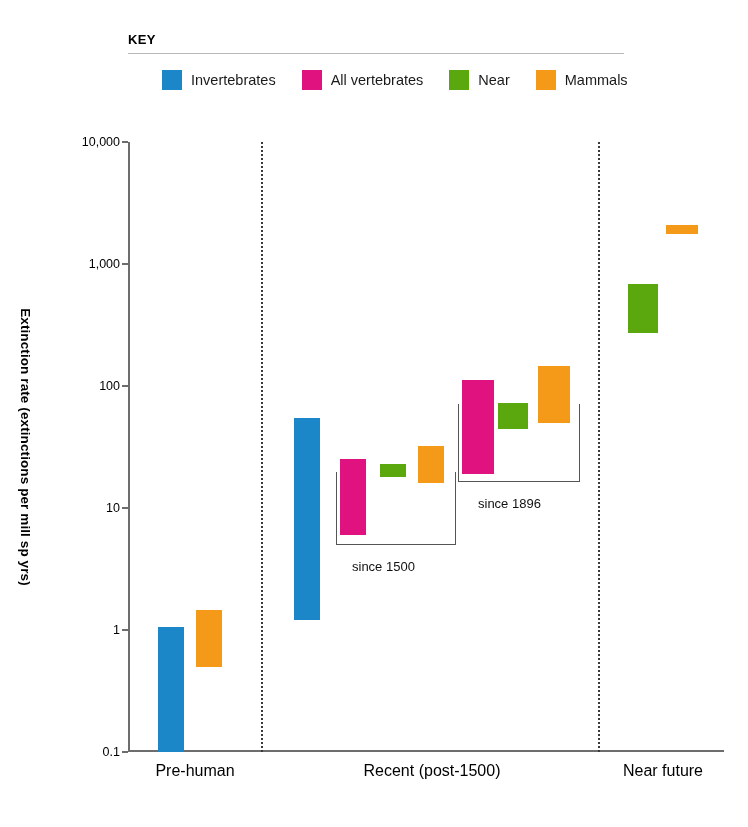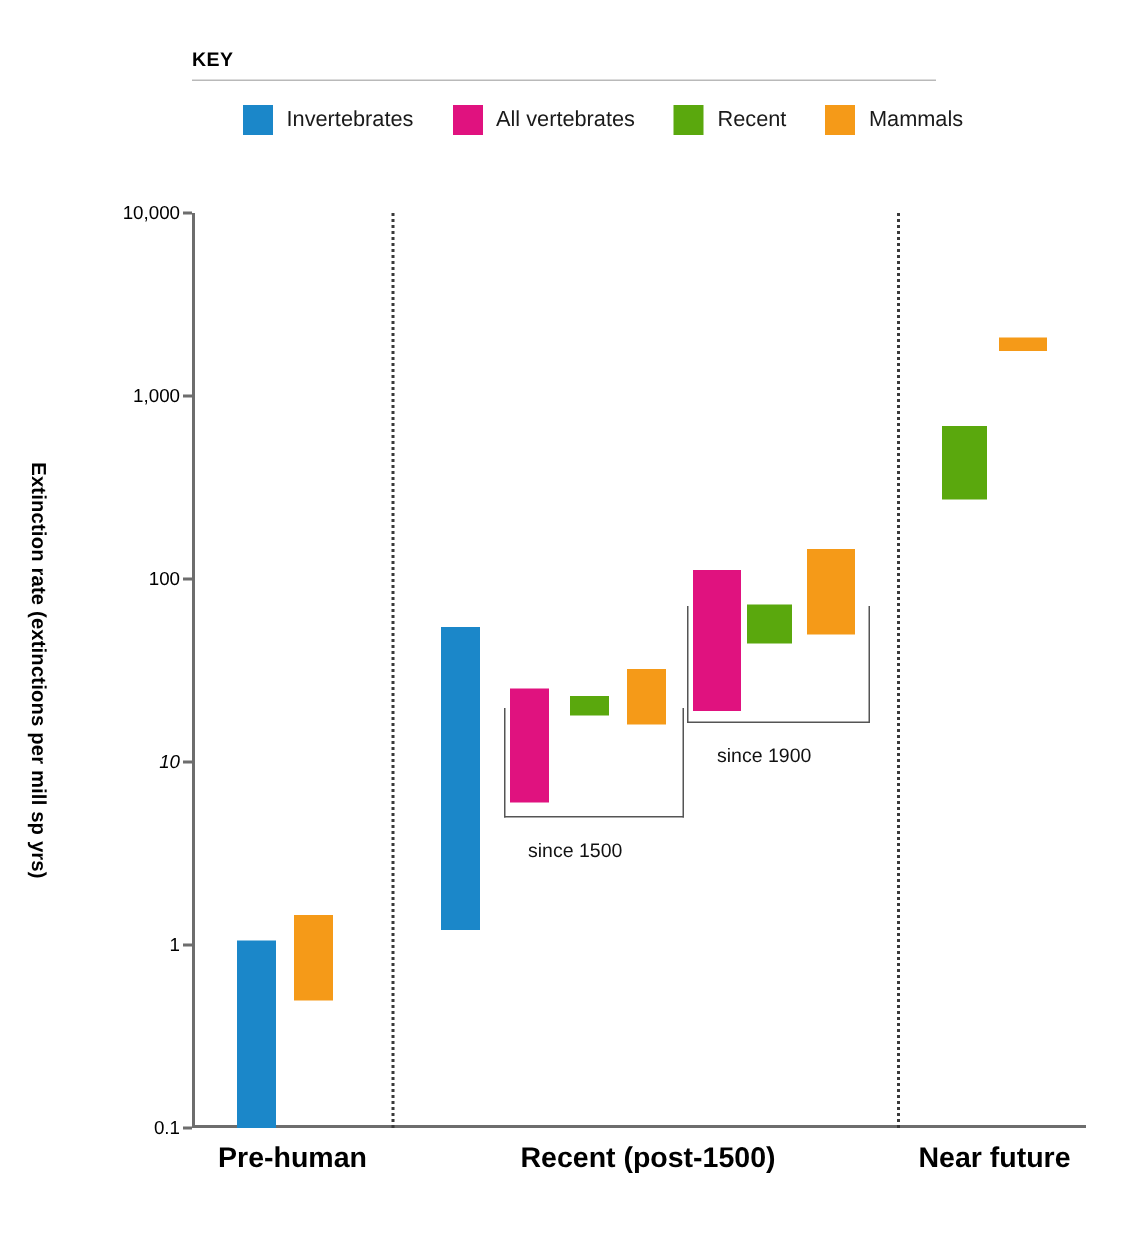--- a/index.html
+++ b/index.html
@@ -123,22 +123,22 @@
     width: 0;
     height: 610px;
     border-left: 2px dotted #3a3a3a;
   }
   .bar {
     position: absolute;
   }
   .group-label {
     position: absolute;
     top: 762px;
-    font-size: 19px;
-    font-weight: bold;
+    font-size: 16px;
+    font-weight: normal;
     text-align: center;
     color: #000;
   }
   .annot {
     position: absolute;
     font-size: 13px;
     color: #111;
     line-height: 1.35;
   }
   .bracket {
@@ -160,38 +160,38 @@
     <div class="legend-item">
       <span class="legend-swatch" style="background:#1b87c9"></span>
       <span class="legend-label">Invertebrates</span>
     </div>
     <div class="legend-item">
       <span class="legend-swatch" style="background:#e0127f"></span>
       <span class="legend-label">All vertebrates</span>
     </div>
     <div class="legend-item">
       <span class="legend-swatch" style="background:#5aa80d"></span>
-      <span class="legend-label">Recent</span>
+      <span class="legend-label">Near</span>
     </div>
     <div class="legend-item">
       <span class="legend-swatch" style="background:#f59a18"></span>
       <span class="legend-label">Mammals</span>
     </div>
   </div>
 
   <div class="y-axis-title">Extinction rate (extinctions per mill sp yrs)</div>
 
   <div class="plot" id="plot">
     <div class="axis-line-y"></div>
     <div class="axis-line-x"></div>
   <div class="ytick-label" style="top: 610px;">0.1</div>
       <div class="ytick-mark" style="top: 610px;"></div>
       <div class="ytick-label" style="top: 488px;">1</div>
       <div class="ytick-mark" style="top: 488px;"></div>
-      <div class="ytick-label" style="top: 366px; font-style: italic;">10</div>
+      <div class="ytick-label" style="top: 366px;">10</div>
       <div class="ytick-mark" style="top: 366px;"></div>
       <div class="ytick-label" style="top: 244px;">100</div>
       <div class="ytick-mark" style="top: 244px;"></div>
       <div class="ytick-label" style="top: 122px;">1,000</div>
       <div class="ytick-mark" style="top: 122px;"></div>
       <div class="ytick-label" style="top: 0px; text-align: right;">10,000</div>
       <div class="ytick-mark" style="top: 0px;"></div>
       <div class="divider" style="left: 133px;"></div>
       <div class="divider" style="left: 470px;"></div>
       <div class="bar" style="left: 30px; width: 26px; top: 485.415px; height: 124.585px; background: rgb(27, 135, 201);"></div>
@@ -207,15 +207,15 @@
       <div class="bar" style="left: 538px; width: 32px; top: 82.6892px; height: 9.66011px; background: rgb(245, 154, 24);"></div>
       <div class="bracket" style="left: 208px; width: 118px; top: 330px; height: 72px;"></div>
       <div class="bracket" style="left: 330px; width: 120px; top: 262px; height: 77px;"></div>
     </div>
 
   <div class="group-label" style="left:128px; width:134px;">Pre-human</div>
   <div class="group-label" style="left:266px; width:332px;">Recent (post-1500)</div>
   <div class="group-label" style="left:602px; width:122px;">Near future</div>
 
   <div class="annot" style="left:352px; top:558px;">since 1500</div>
-  <div class="annot" style="left:478px; top:495px;">since 1900</div>
+  <div class="annot" style="left:478px; top:495px;">since 1896</div>
 
 </div>
 
 </body></html>

